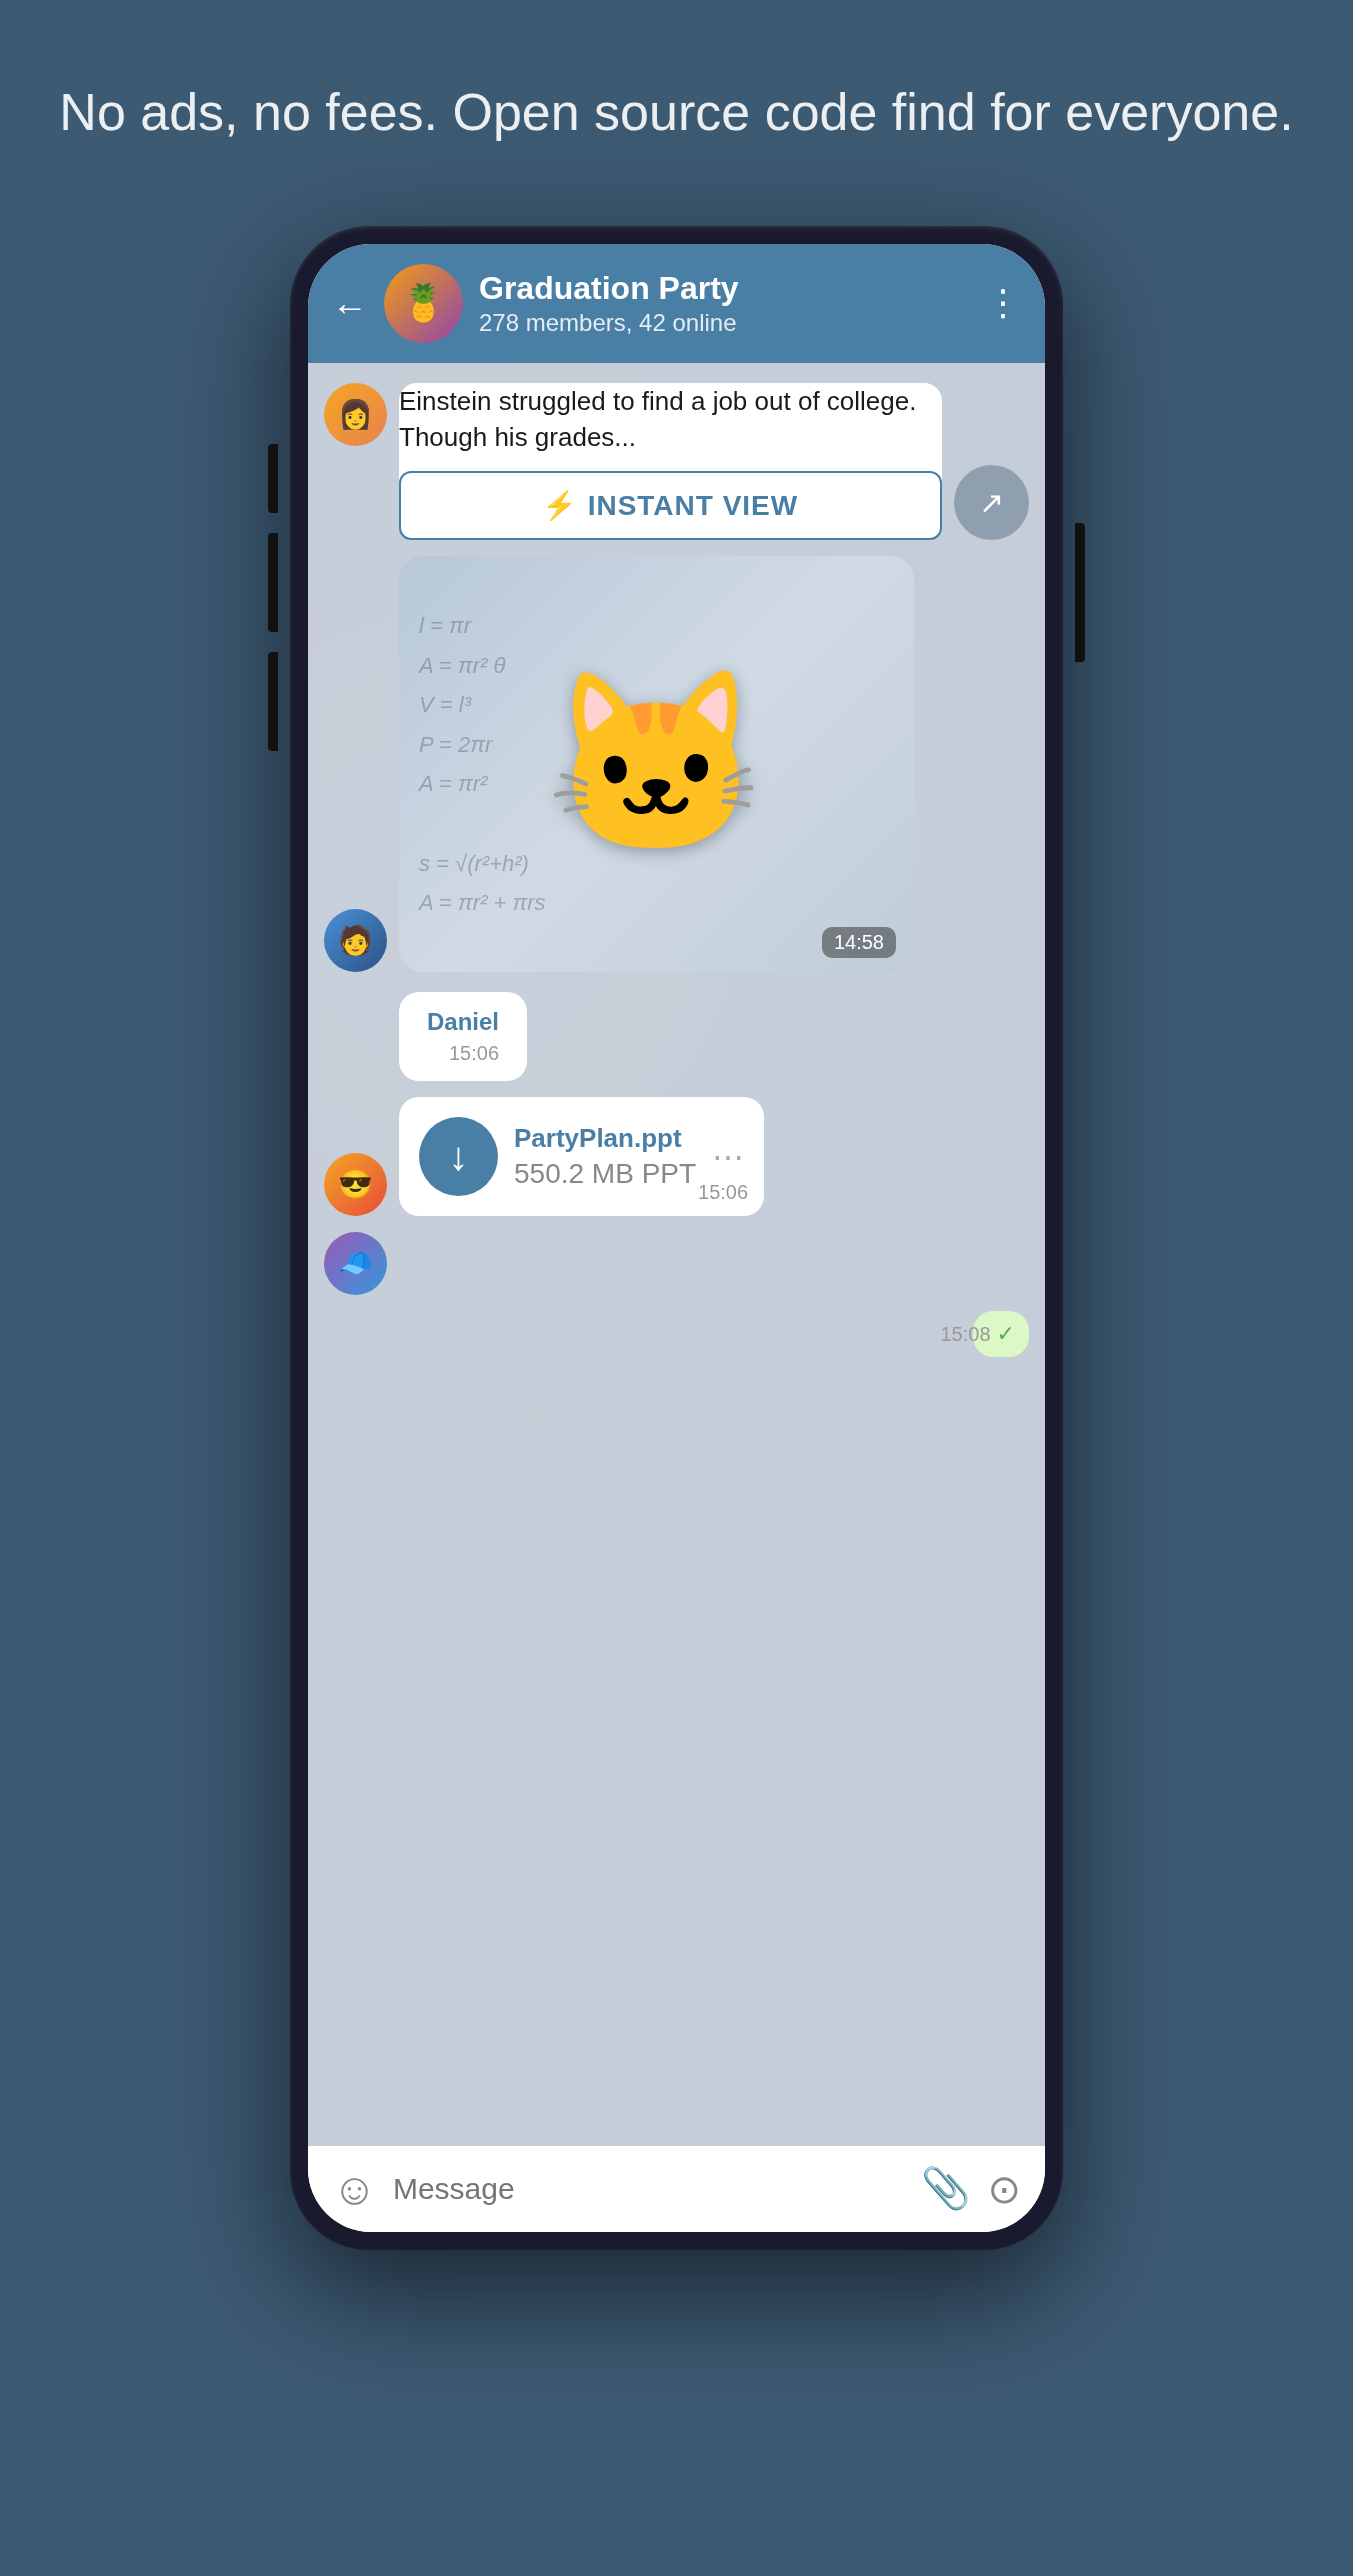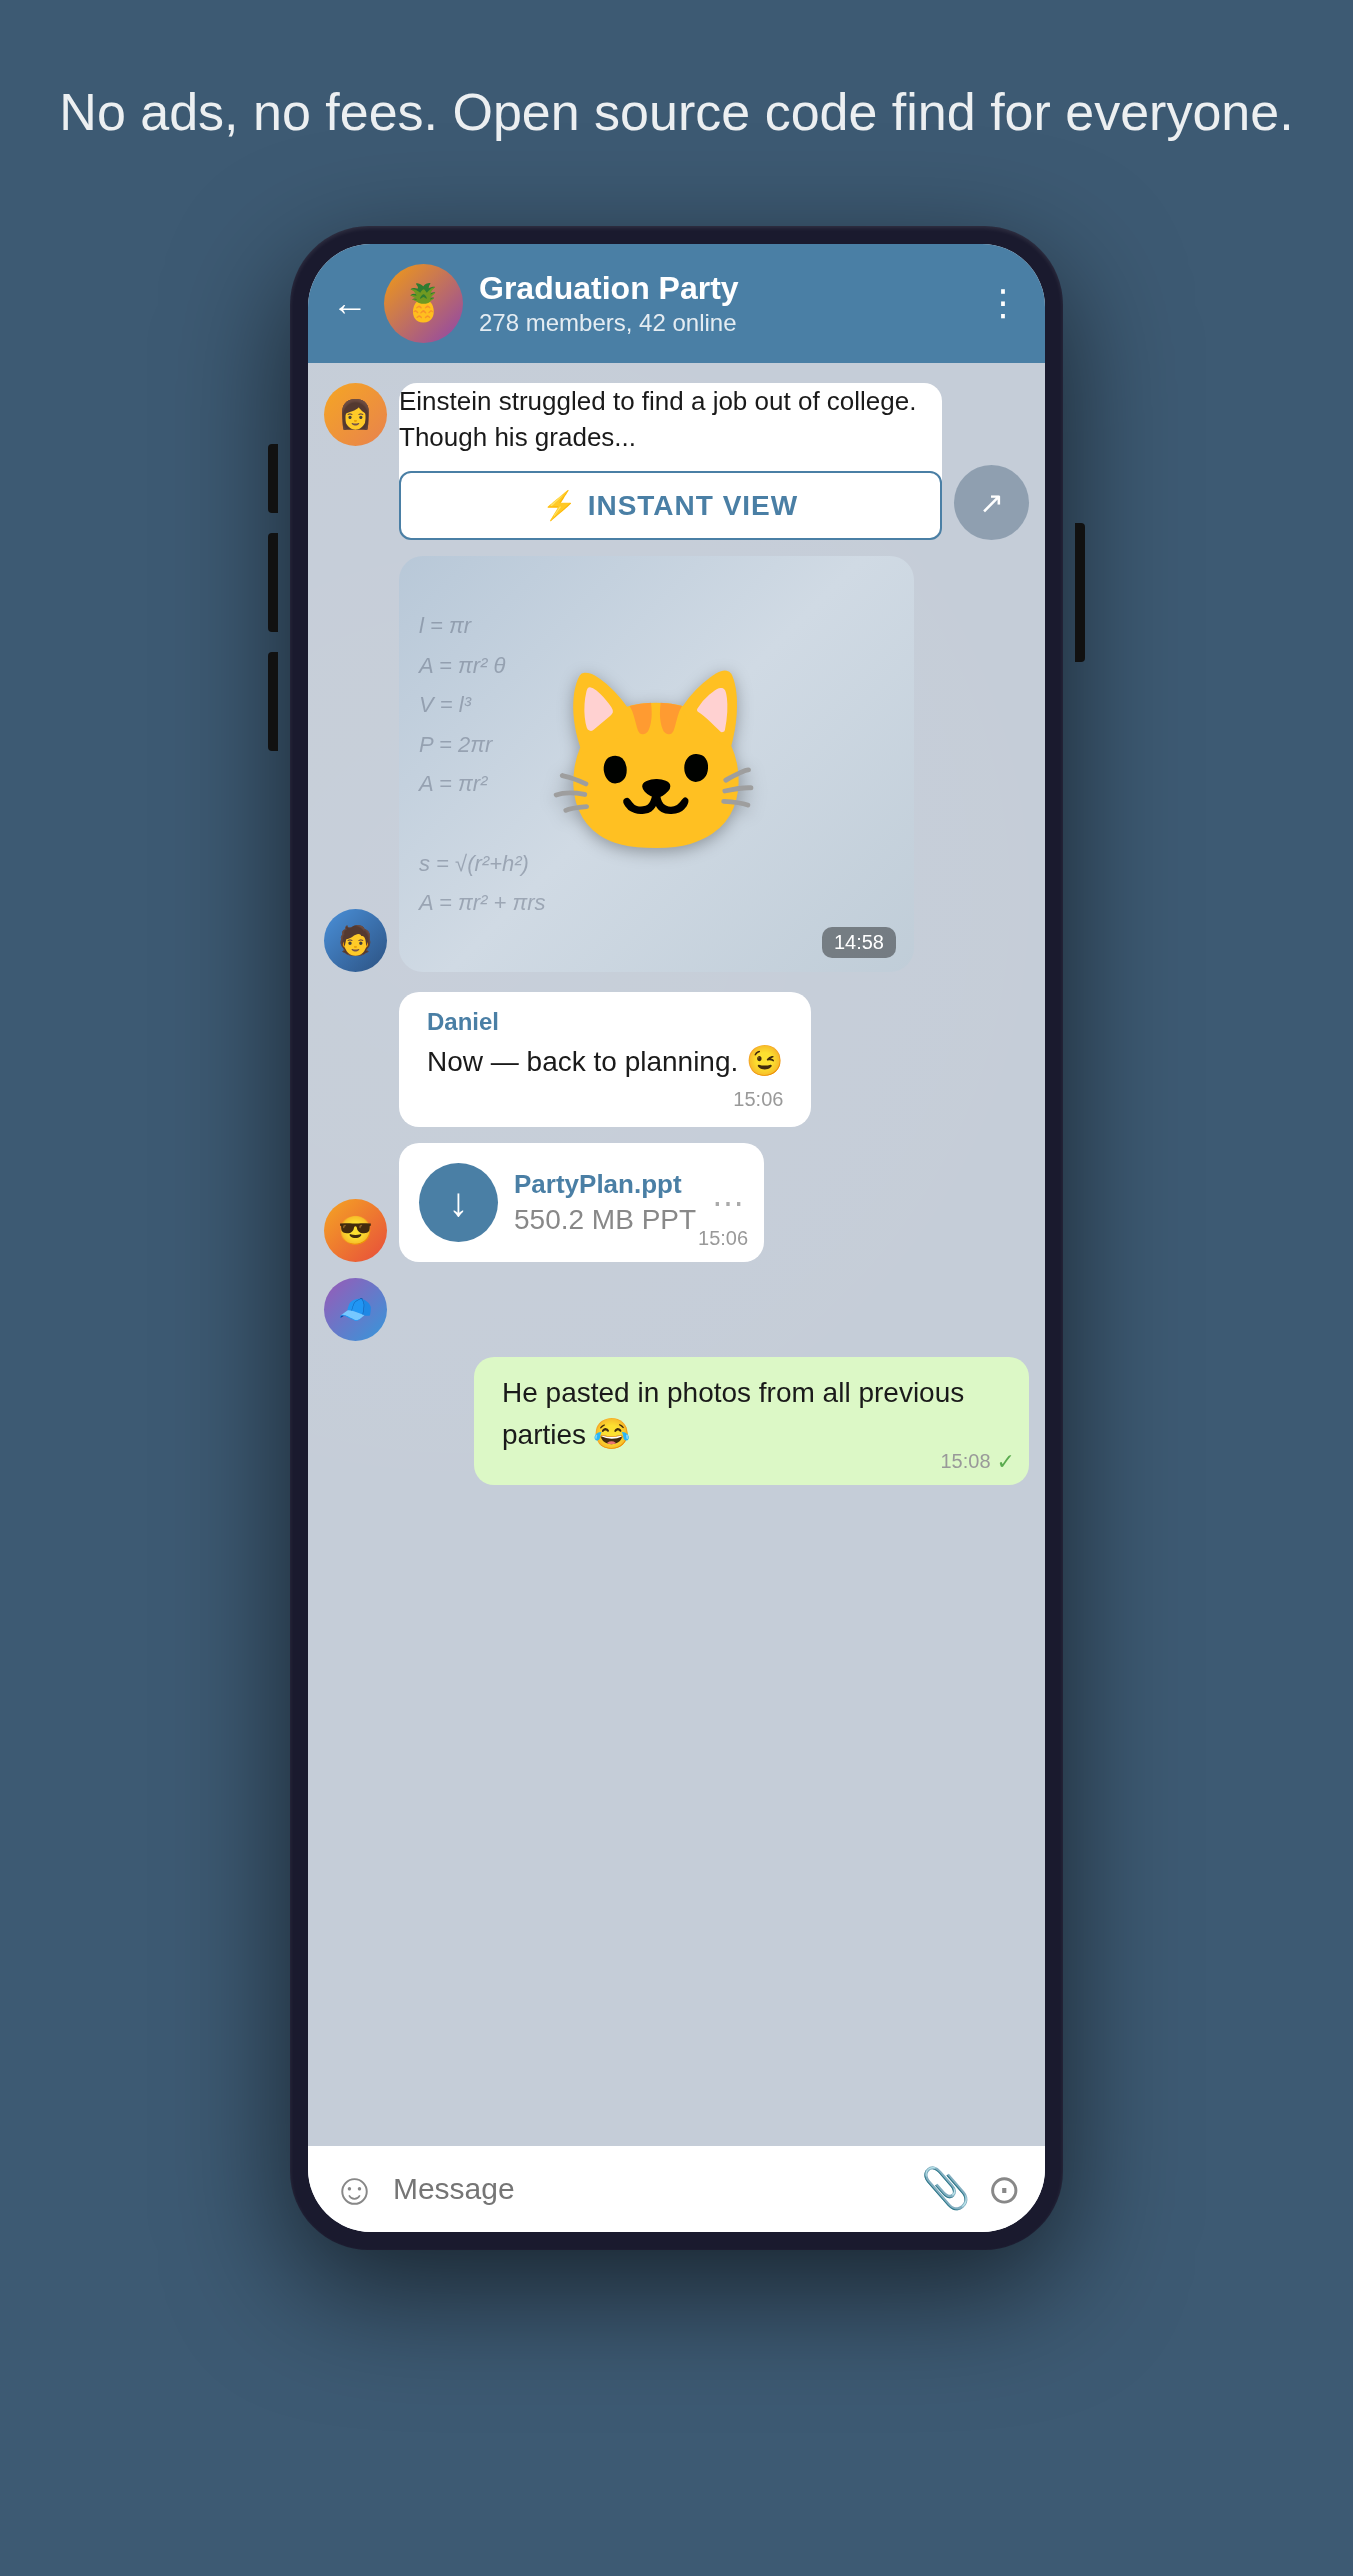--- a/index.html
+++ b/index.html
@@ -448,21 +448,20 @@
 
             <div style="position:relative;z-index:2;font-size:178px;line-height:1;filter:drop-shadow(0 4px 8px rgba(0,0,0,0.3));">🐱</div>
             <div class="sticker-time">14:58</div>
           </div>
         </div>
 
         <div class="message-row" style="margin-top:20px;">
           <div class="avatar-placeholder"></div>
           <div class="bubble">
             <div class="bubble-sender">Daniel</div>
-            <div class="bubble-text">Now — back to planning. <span class="emoji-inline">😉</span></div>
             <div class="bubble-time">15:06</div>
           </div>
         </div>
 
         <div class="message-row" style="margin-top:8px;">
           <div class="msg-avatar av-boy2" style="border-radius:50%;width:63px;height:63px;flex-shrink:0;background:linear-gradient(135deg,#f5a623,#e74c3c);display:flex;align-items:center;justify-content:center;font-size:28px;">😎</div>
           <div class="file-bubble">
             <div class="file-icon-circle">
               <span style="font-size:40px;font-weight:bold;">↓</span>
             </div>
@@ -474,21 +473,20 @@
             <div class="file-time">15:06</div>
           </div>
         </div>
 
         <div class="message-row" style="margin-top:8px;">
           <div class="msg-avatar av-hat" style="border-radius:50%;width:63px;height:63px;flex-shrink:0;background:linear-gradient(135deg,#9b59b6,#3498db);display:flex;align-items:center;justify-content:center;font-size:28px;">🧢</div>
         </div>
 
         <div class="message-row right" style="margin-top:8px;">
           <div class="bubble green" style="padding-bottom:30px;position:relative;">
-            <div class="bubble-text">He pasted in photos from all previous parties <span class="emoji-inline">😂</span></div>
             <div style="position:absolute;bottom:10px;right:14px;display:flex;align-items:center;gap:6px;">
               <span style="font-size:20px;color:#999;">15:08</span>
               <span class="checkmark">✓</span>
             </div>
           </div>
         </div>
 
       </div>
 
       <div class="input-bar">

